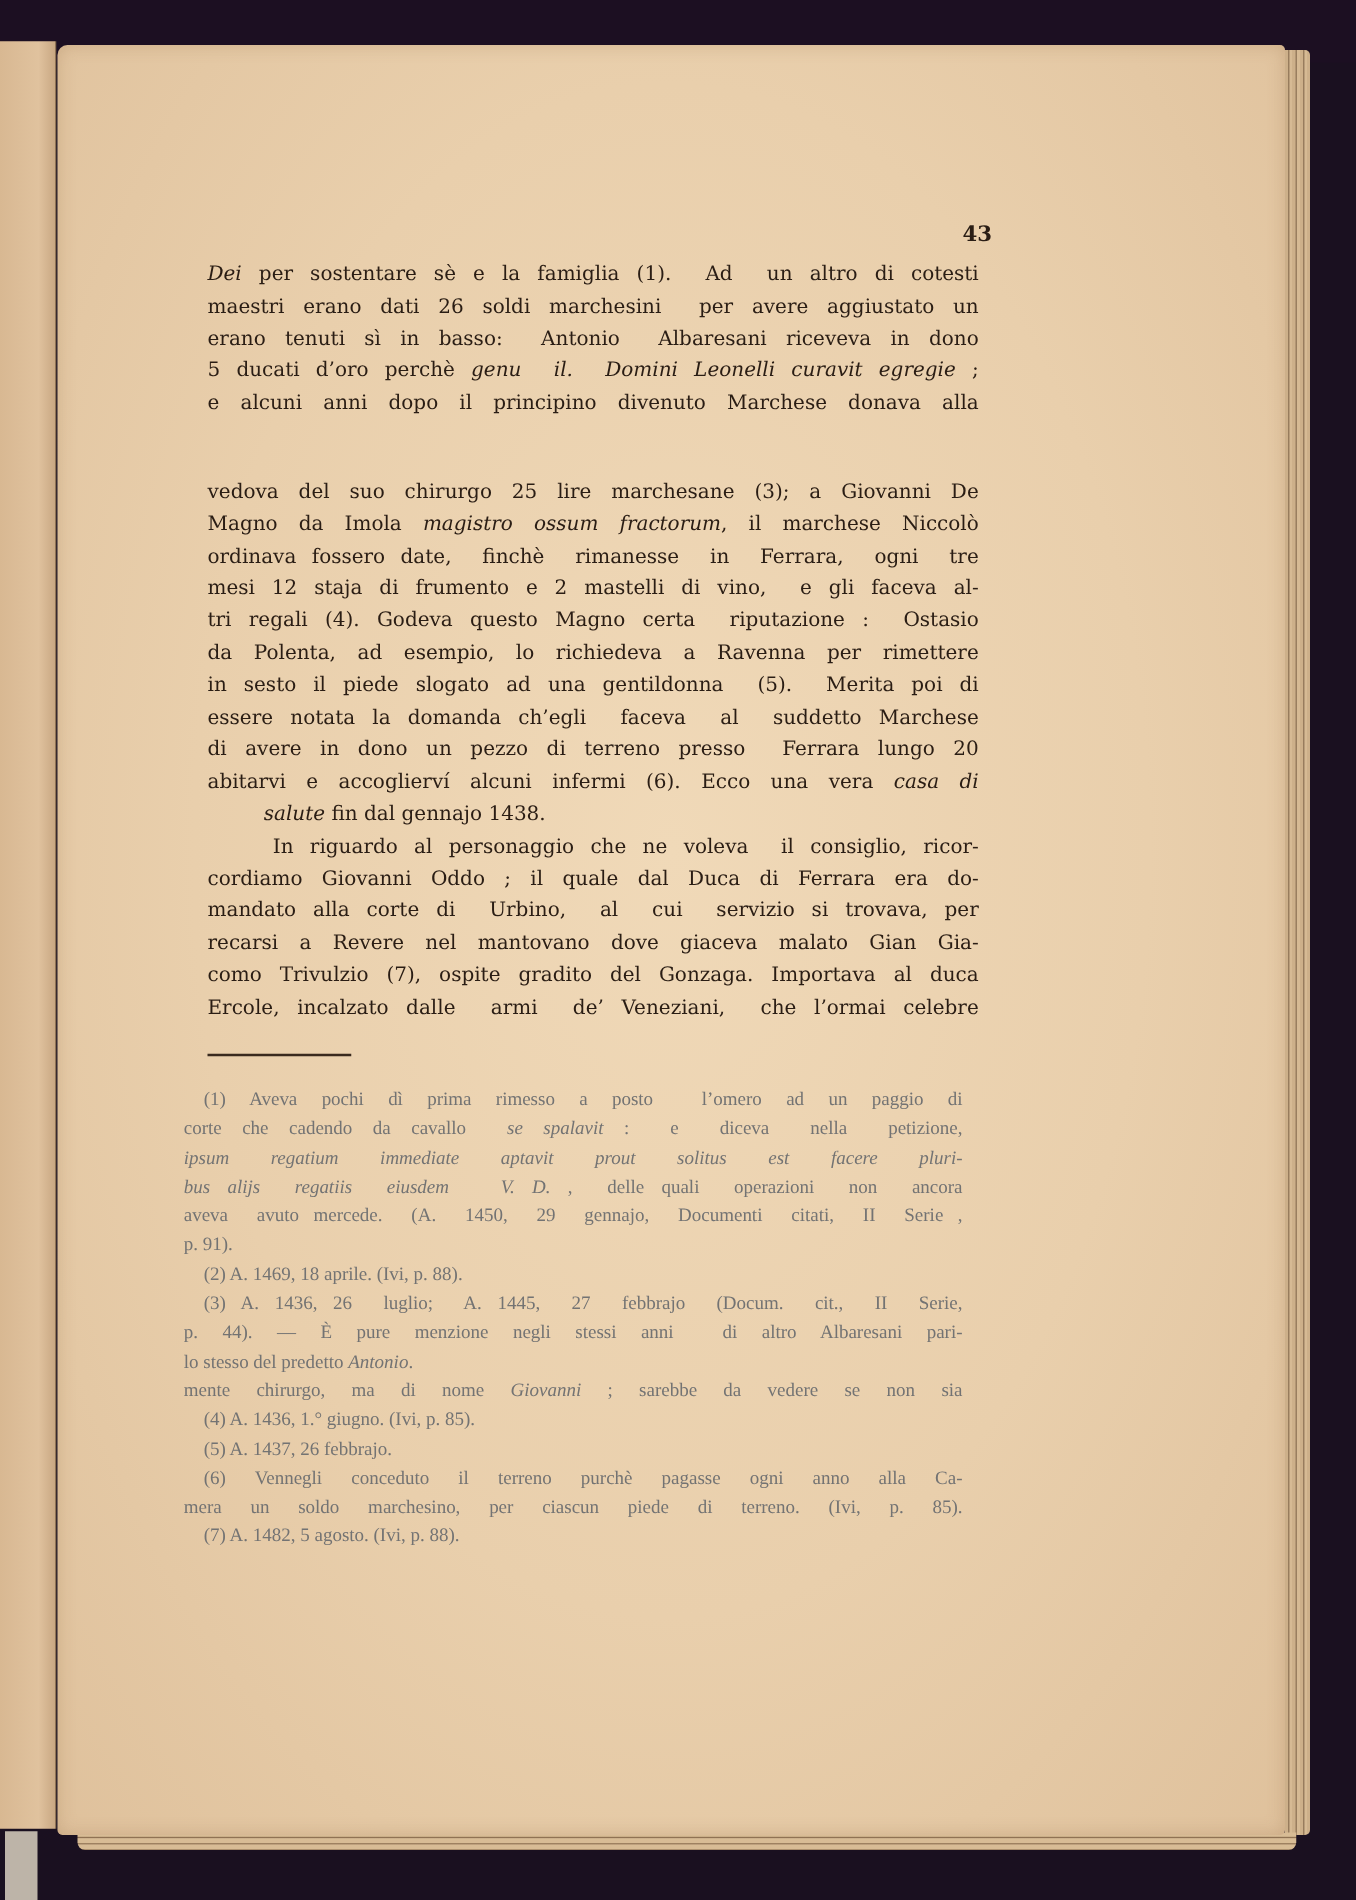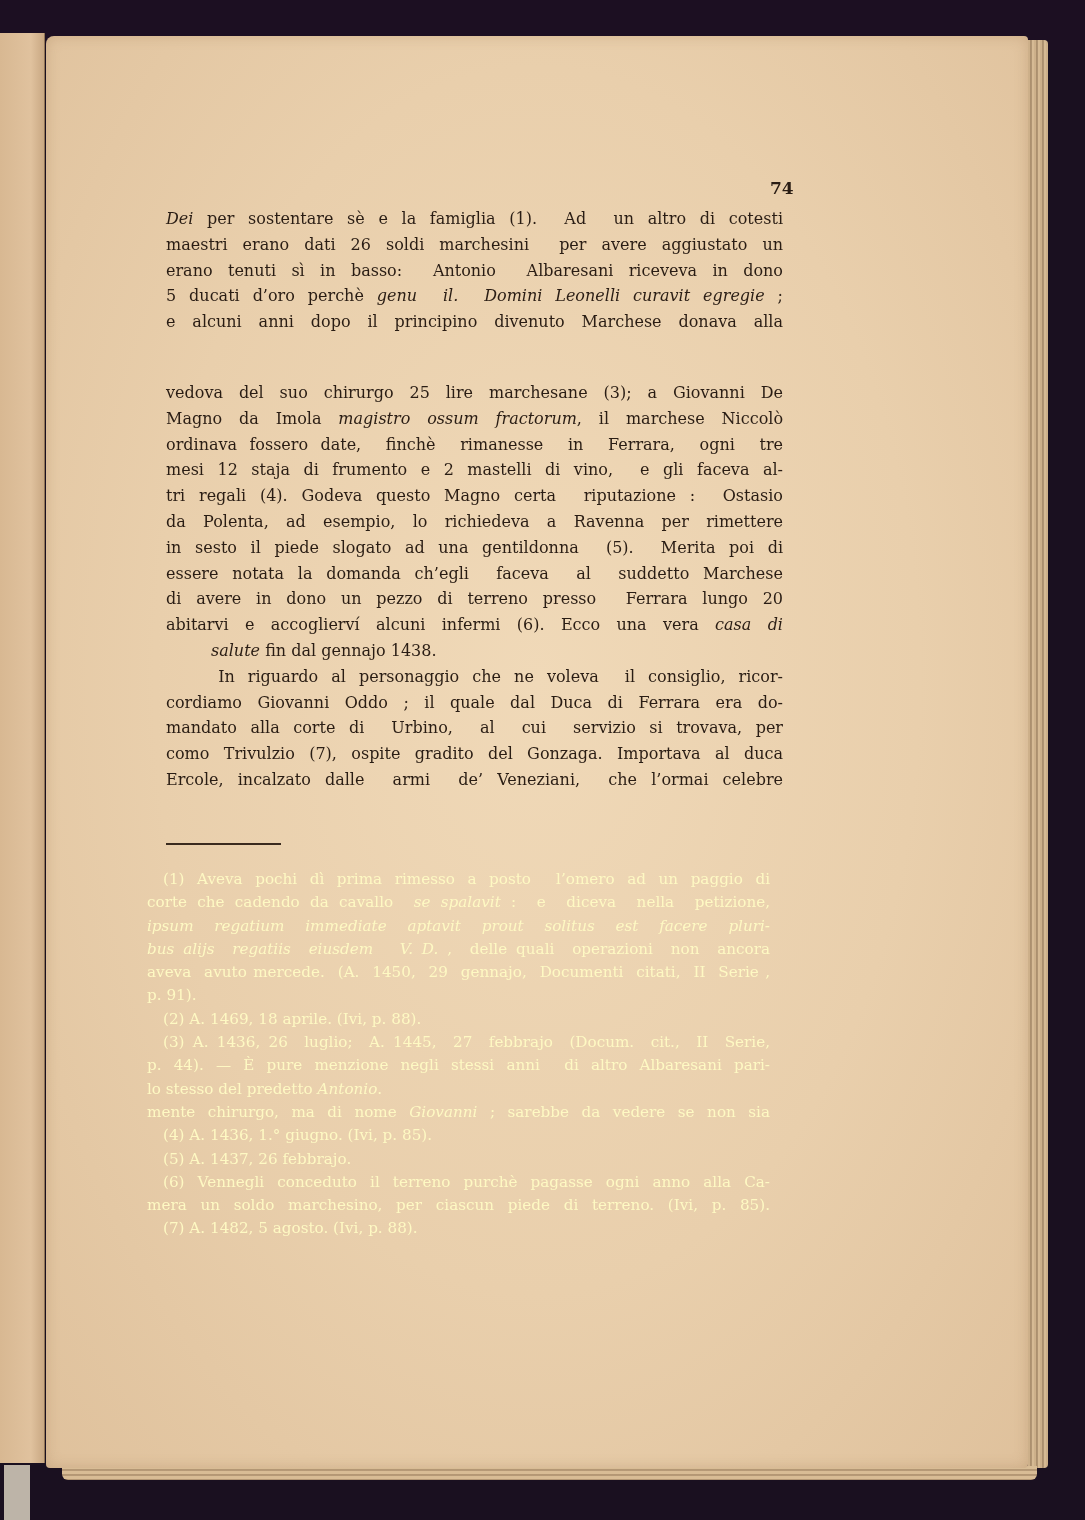--- a/index.html
+++ b/index.html
@@ -43,39 +43,39 @@
     font-size:16px; line-height:25.8px; color:#2a1d14;
     text-align:justify;
   }
   .body-text .line { display:block; text-align:justify; text-align-last:justify; white-space:nowrap; height:25.8px; }
   .body-text .line.last { text-align-last:left;margin-left:45px; }
   .rule {
     position:absolute; left:166px; top:843px; width:115px; height:2px; background:#3a2a1e;
   }
   .notes {
     position:absolute; left:147px; top:868px; width:623px;
-    font-size:15.2px; line-height:23.3px; color:#fef9c3;
+    font-size:15.2px; line-height:23.3px; color:#737373;font-family:Liberation Serif, serif;
   }
   .notes .line { display:block; text-align-last:justify; white-space:nowrap; height:23.3px; }
   .notes .line.last { text-align-last:left; }
   .notes .indent { padding-left:16px; }
   i { font-style:italic; }
 </style>
 </head>
 <body>
 
 <div class="bg-top"></div>
 <div class="left-page"></div>
 <div class="left-tab"></div>
 <div class="page-edges"></div>
 <div class="page-bottom-edges"></div>
 
 <div class="page"></div>
 
-<div class="page-number">74</div>
+<div class="page-number">43</div>
 
 <div class="body-text" id="body-text">
     <div class="line" style="white-space: pre;"><i>Dei</i><span> per sostentare sè e la famiglia (1).  Ad  un altro di cotesti</span></div>
     <div class="line" style="white-space: pre;"><span>maestri erano dati 26 soldi marchesini  per avere aggiustato un</span></div>
     <div class="line" style="white-space: pre;"><span>erano tenuti sì in basso:  Antonio  Albaresani riceveva in dono</span></div>
     <div class="line" style="white-space: pre;"><span>5 ducati d’oro perchè </span><i>genu  il.  Domini Leonelli curavit egregie</i><span> ;</span></div>
     <div class="line" style="white-space: pre;"><span>e alcuni anni dopo il principino divenuto Marchese donava alla</span></div>
     <div class="line" style="white-space: pre; margin-top: 45px;"><span>vedova del suo chirurgo 25 lire marchesane (3); a Giovanni De</span></div>
     <div class="line" style="white-space: pre;"><span>Magno da Imola </span><i>magistro ossum fractorum</i><span>, il marchese Niccolò</span></div>
     <div class="line" style="white-space: pre;"><span>ordinava fossero date,  finchè  rimanesse  in  Ferrara,  ogni  tre</span></div>
@@ -83,20 +83,21 @@
     <div class="line" style="white-space: pre;"><span>tri regali (4). Godeva questo Magno certa  riputazione :  Ostasio</span></div>
     <div class="line" style="white-space: pre;"><span>da Polenta, ad esempio, lo richiedeva a Ravenna per rimettere</span></div>
     <div class="line" style="white-space: pre;"><span>in sesto il piede slogato ad una gentildonna  (5).  Merita poi di</span></div>
     <div class="line" style="white-space: pre;"><span>essere notata la domanda ch’egli  faceva  al  suddetto Marchese</span></div>
     <div class="line" style="white-space: pre;"><span>di avere in dono un pezzo di terreno presso  Ferrara lungo 20</span></div>
     <div class="line" style="white-space: pre;"><span>abitarvi e accoglierví alcuni infermi (6). Ecco una vera </span><i>casa di</i></div>
     <div class="line last" style="white-space: pre;"><i>salute</i><span> fin dal gennajo 1438.</span></div>
     <div class="line" style="white-space: pre;"><span>    In riguardo al personaggio che ne voleva  il consiglio, ricor-</span></div>
     <div class="line" style="white-space: pre;"><span>cordiamo Giovanni Oddo ; il quale dal Duca di Ferrara era do-</span></div>
     <div class="line" style="white-space: pre;"><span>mandato alla corte di  Urbino,  al  cui  servizio si trovava, per</span></div>
+    <div class="line" style="white-space: pre;"><span>recarsi a Revere nel mantovano dove giaceva malato Gian Gia-</span></div>
     <div class="line" style="white-space: pre;"><span>como Trivulzio (7), ospite gradito del Gonzaga. Importava al duca</span></div>
     <div class="line" style="white-space: pre;"><span>Ercole, incalzato dalle  armi  de’ Veneziani,  che l’ormai celebre</span></div>
   </div>
 
 <div class="rule"></div>
 
 <div class="notes" id="notes">
     <div class="line indent" style="white-space: pre;"><span>(1) Aveva pochi dì prima rimesso a posto  l’omero ad un paggio di</span></div>
     <div class="line" style="white-space: pre;"><span>corte che cadendo da cavallo  </span><i>se spalavit</i><span> :  e  diceva  nella  petizione,</span></div>
     <div class="line" style="white-space: pre;"><i>ipsum  regatium  immediate  aptavit  prout  solitus  est  facere  pluri-</i></div>

